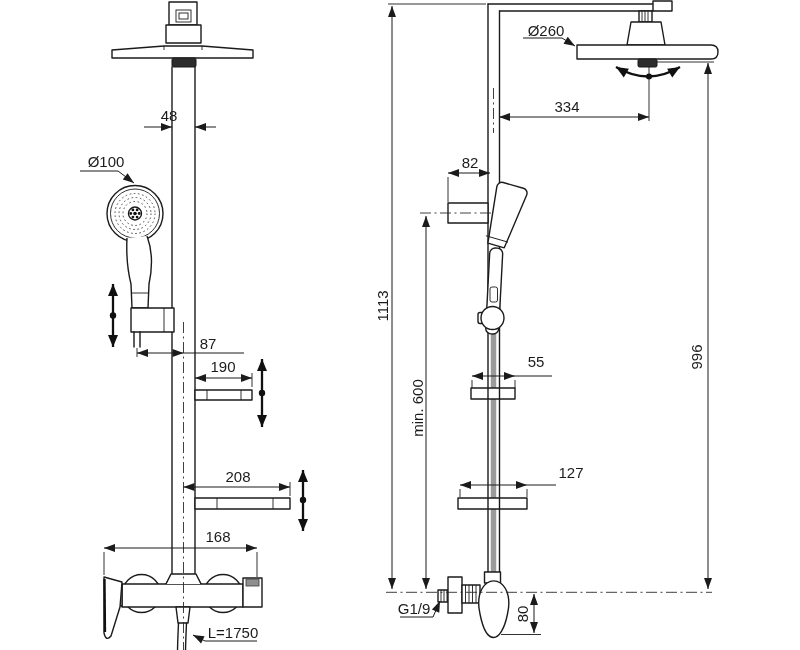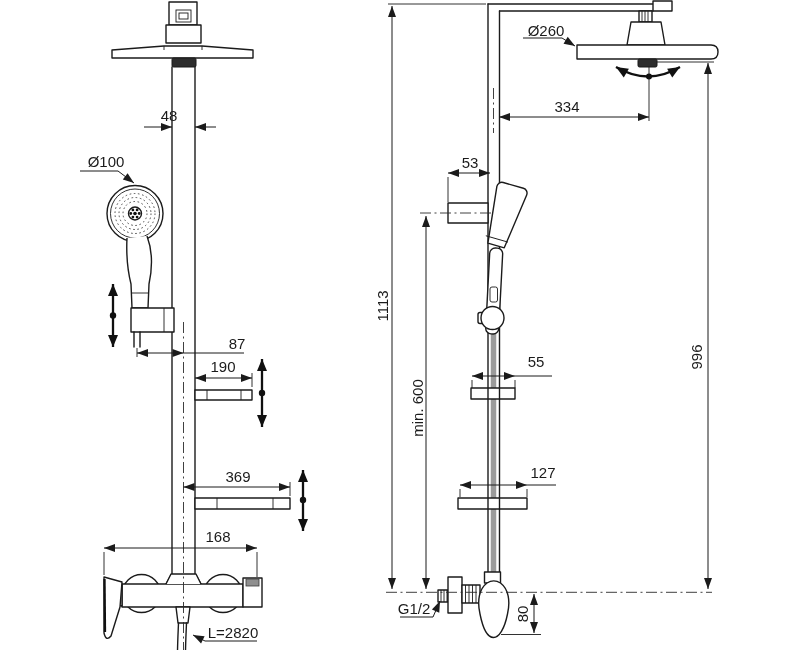--- a/index.html
+++ b/index.html
@@ -247,30 +247,30 @@
     </g>
     <g>
       <line class="thin" x1="501" y1="634.5" x2="541" y2="634.5"></line>
       <line class="dim" x1="534" y1="594" x2="534" y2="633" marker-start="url(#ar)" marker-end="url(#ar)"></line>
     </g>
   </g>
 </svg>
 
 <div class="lbl" style="left:169px;top:116px">48</div>
 <div class="lbl" style="left:106px;top:162px">Ø100</div>
-<div class="lbl" style="left:237px;top:344px">87</div>
+<div class="lbl" style="left:208px;top:344px">87</div>
 <div class="lbl" style="left:223px;top:367px">190</div>
-<div class="lbl" style="left:238px;top:477px">369</div>
+<div class="lbl" style="left:238px;top:477px">208</div>
 <div class="lbl" style="left:218px;top:537px">168</div>
-<div class="lbl" style="left:233px;top:633px">L=2820</div>
+<div class="lbl" style="left:233px;top:633px">L=1750</div>
 
 <div class="lbl" style="left:546px;top:31px">Ø260</div>
 <div class="lbl" style="left:567px;top:107px">334</div>
-<div class="lbl" style="left:470px;top:163px">53</div>
+<div class="lbl" style="left:470px;top:163px">82</div>
 <div class="lbl vert" style="left:383px;top:306px">1113</div>
 <div class="lbl vert" style="left:418px;top:408px">min. 600</div>
 <div class="lbl vert" style="left:697px;top:357px">996</div>
 <div class="lbl" style="left:536px;top:362px">55</div>
-<div class="lbl" style="left:543px;top:473px">127</div>
-<div class="lbl" style="left:414px;top:609px">G1/2</div>
+<div class="lbl" style="left:571px;top:473px">127</div>
+<div class="lbl" style="left:414px;top:609px">G1/9</div>
 <div class="lbl vert" style="left:523px;top:614px">80</div>
 
 </div>
 
 </body></html>

